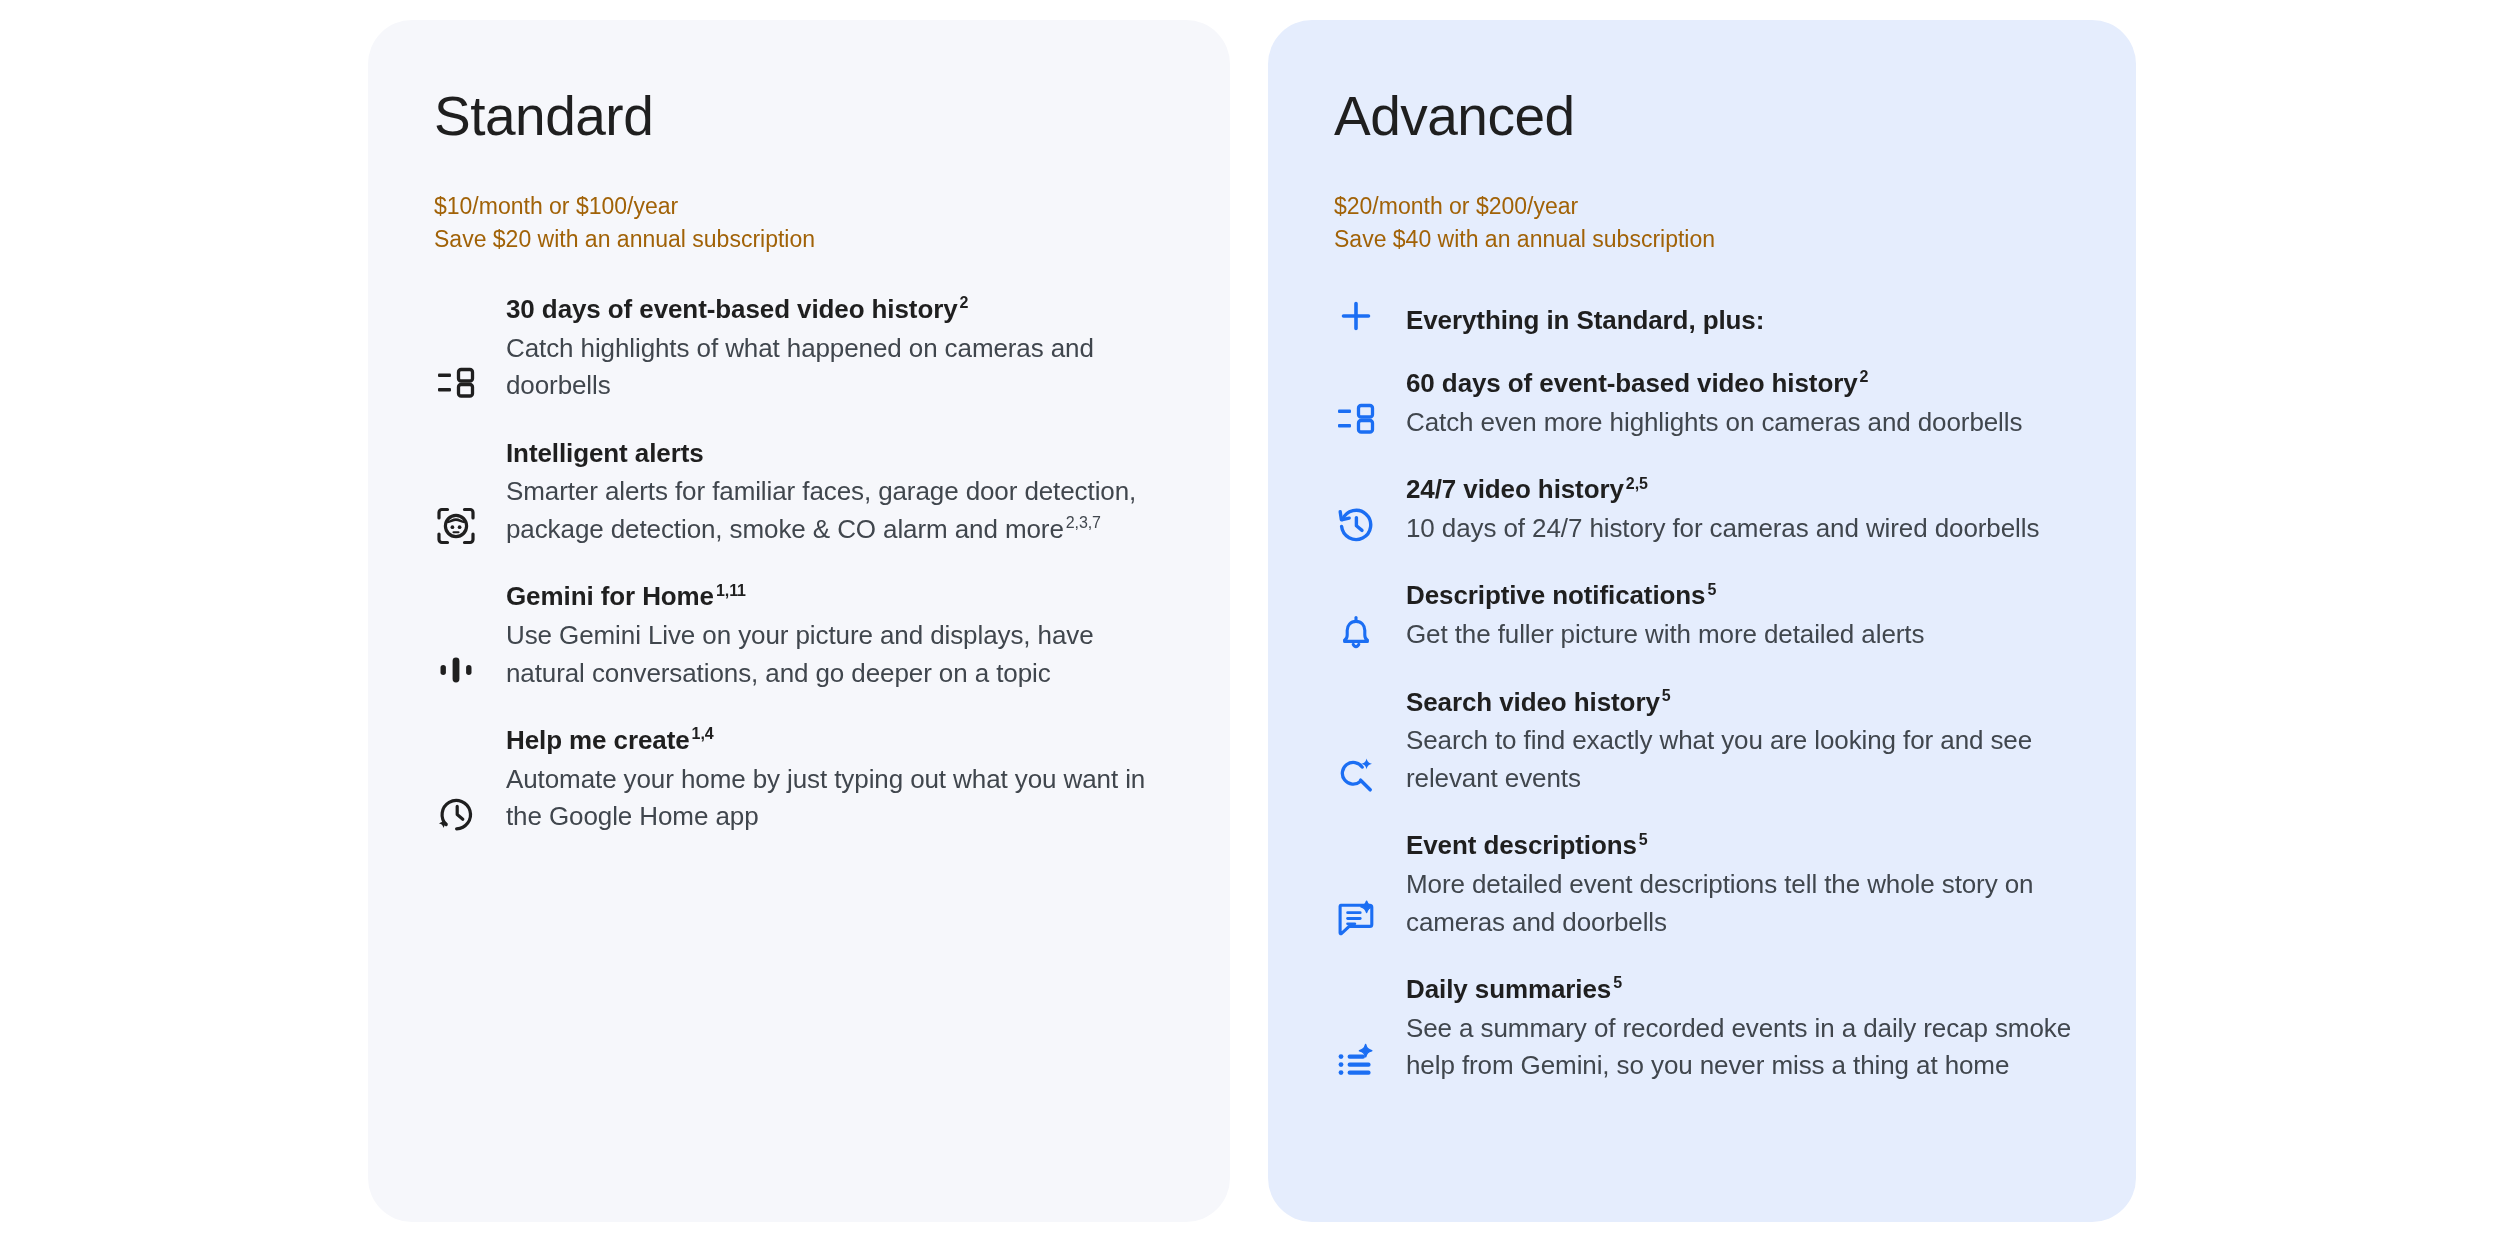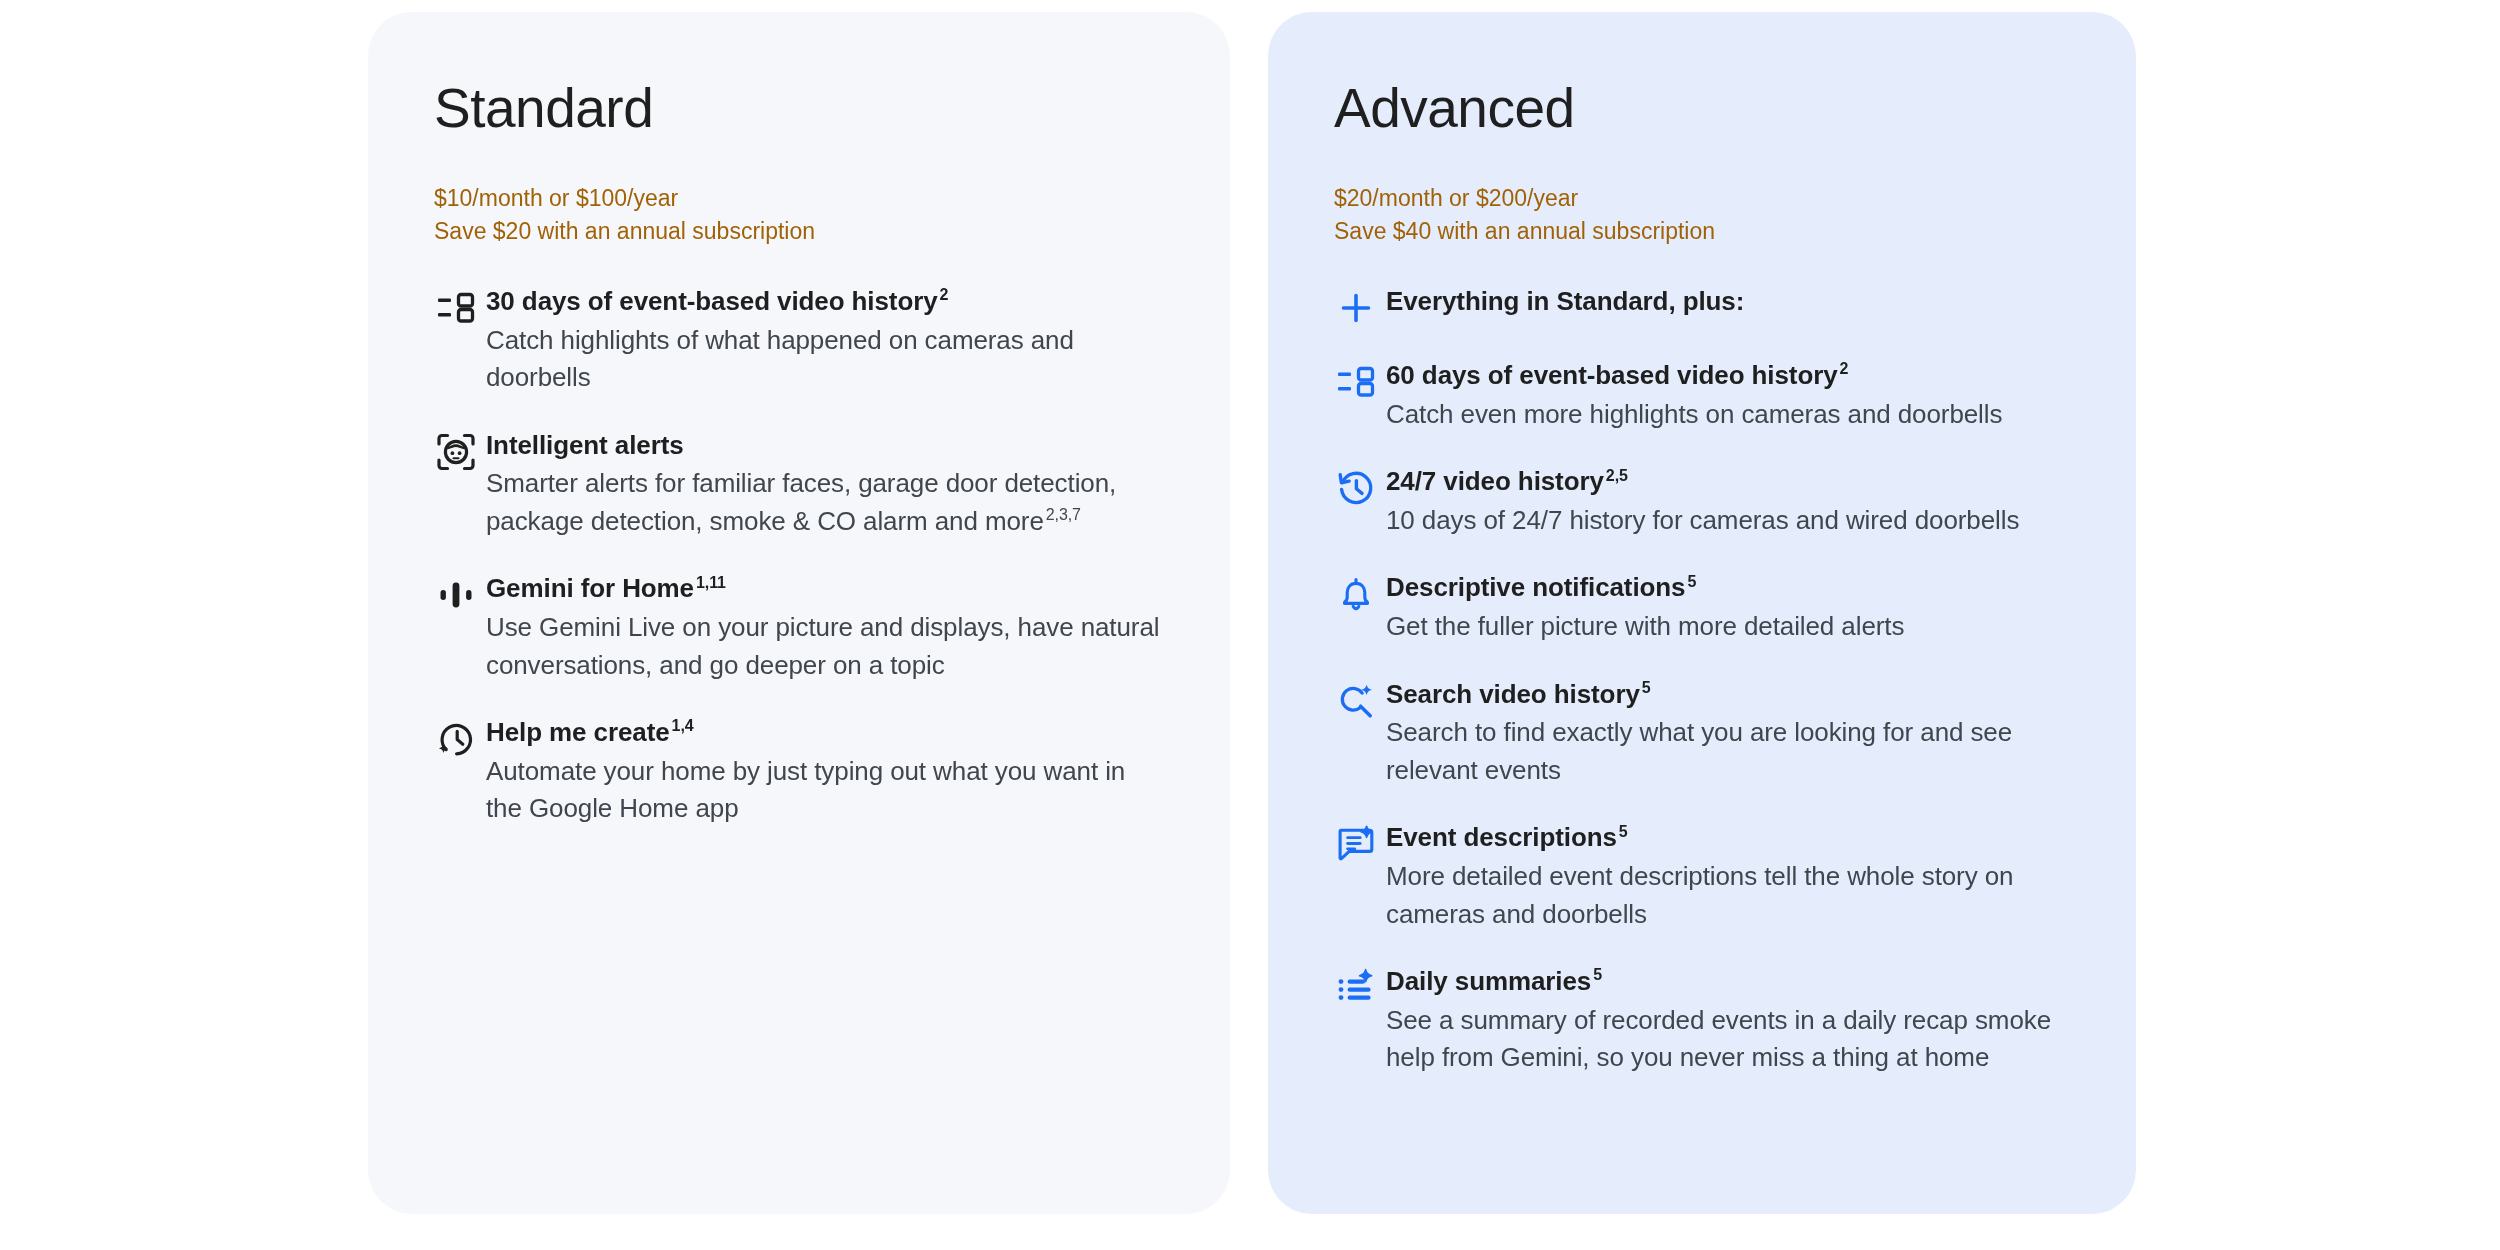--- a/index.html
+++ b/index.html
@@ -15,21 +15,21 @@
 
   .plans-wrap {
     position: relative;
     width: 2500px;
     height: 1250px;
     background: #ffffff;
   }
 
   .plan-card {
     position: absolute;
-    top: 12px;
+    top: 20px;
     height: 1202px;
     border-radius: 44px;
     padding: 68px 60px 0 66px;
   }
 
   .plan-card--standard {
     left: 368px;
     width: 862px;
     background: #f6f7fb;
   }
@@ -59,22 +59,22 @@
 
   .plan-price .price-line { display: block; white-space: nowrap; }
 
   .features {
     list-style: none;
     margin-top: 36px;
   }
 
   .feature {
     display: flex;
-    align-items: flex-start;
-    gap: 8px;
+    align-items: flex-end;
+    gap: 28px;
     margin-bottom: 31px;
   }
 
   .feature--nodesc { margin-bottom: 28px; }
 
   .feature-icon {
     flex: 0 0 44px;
     width: 44px;
     height: 44px;
     display: flex;

